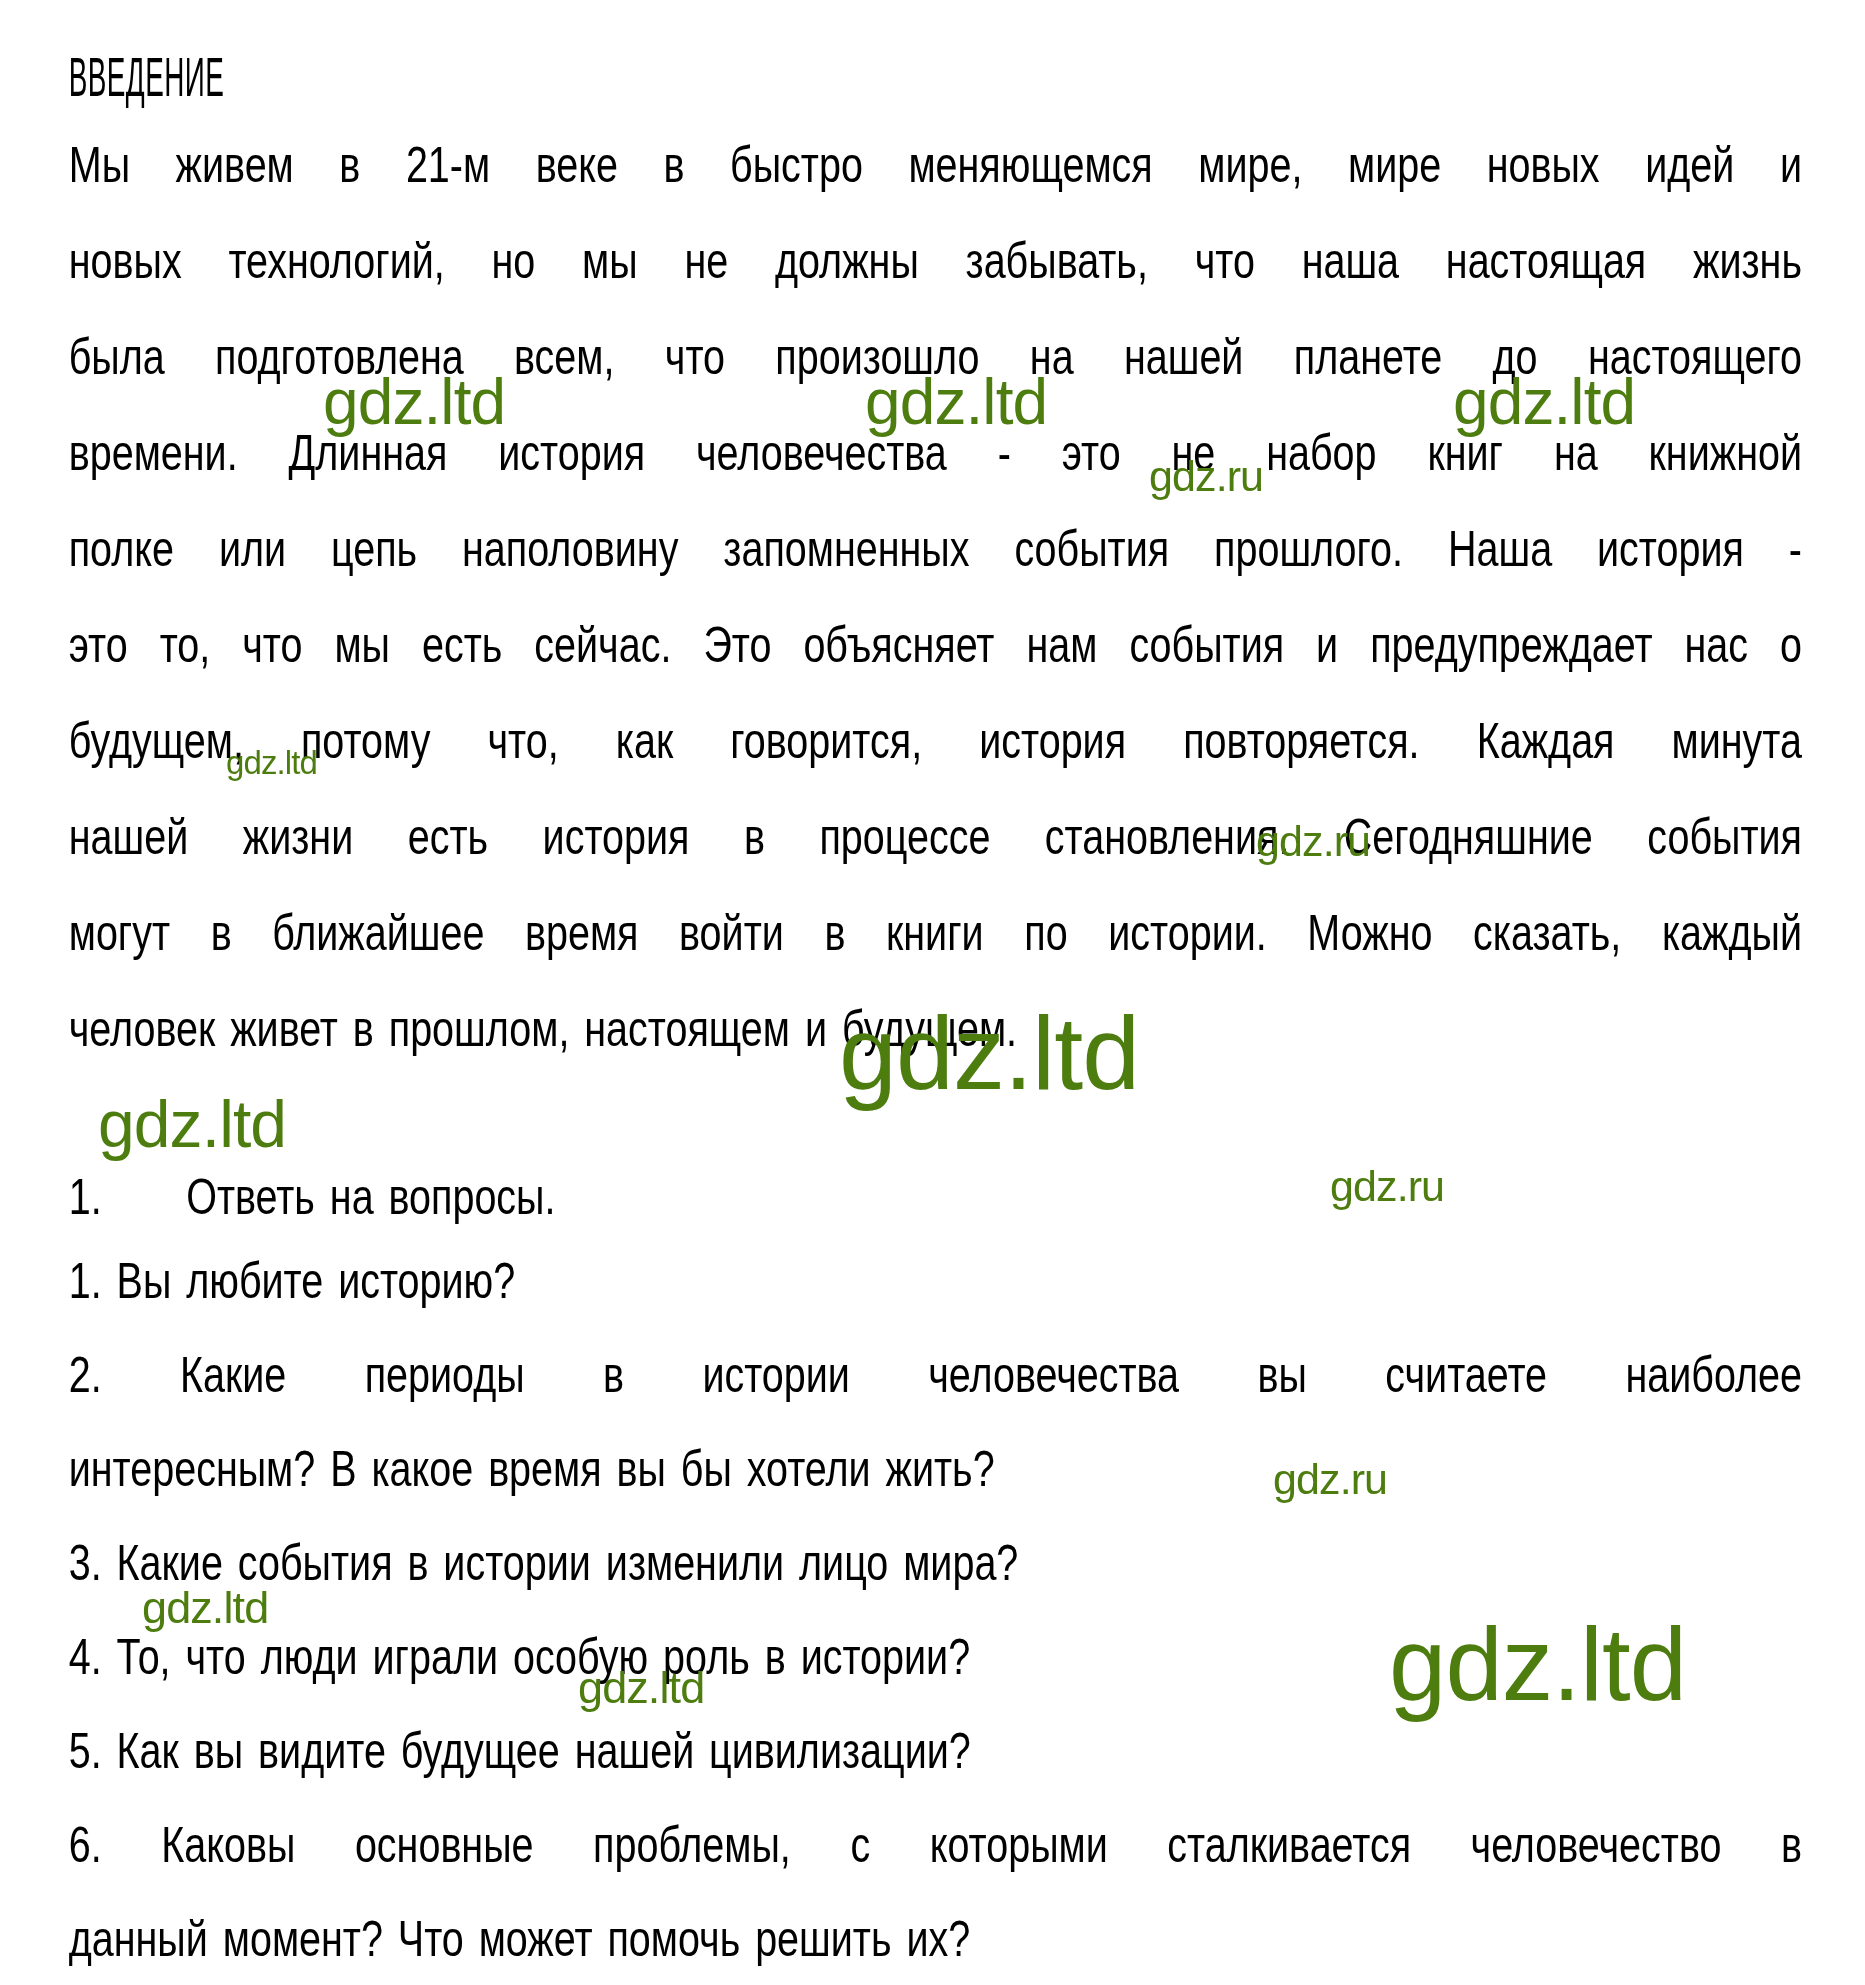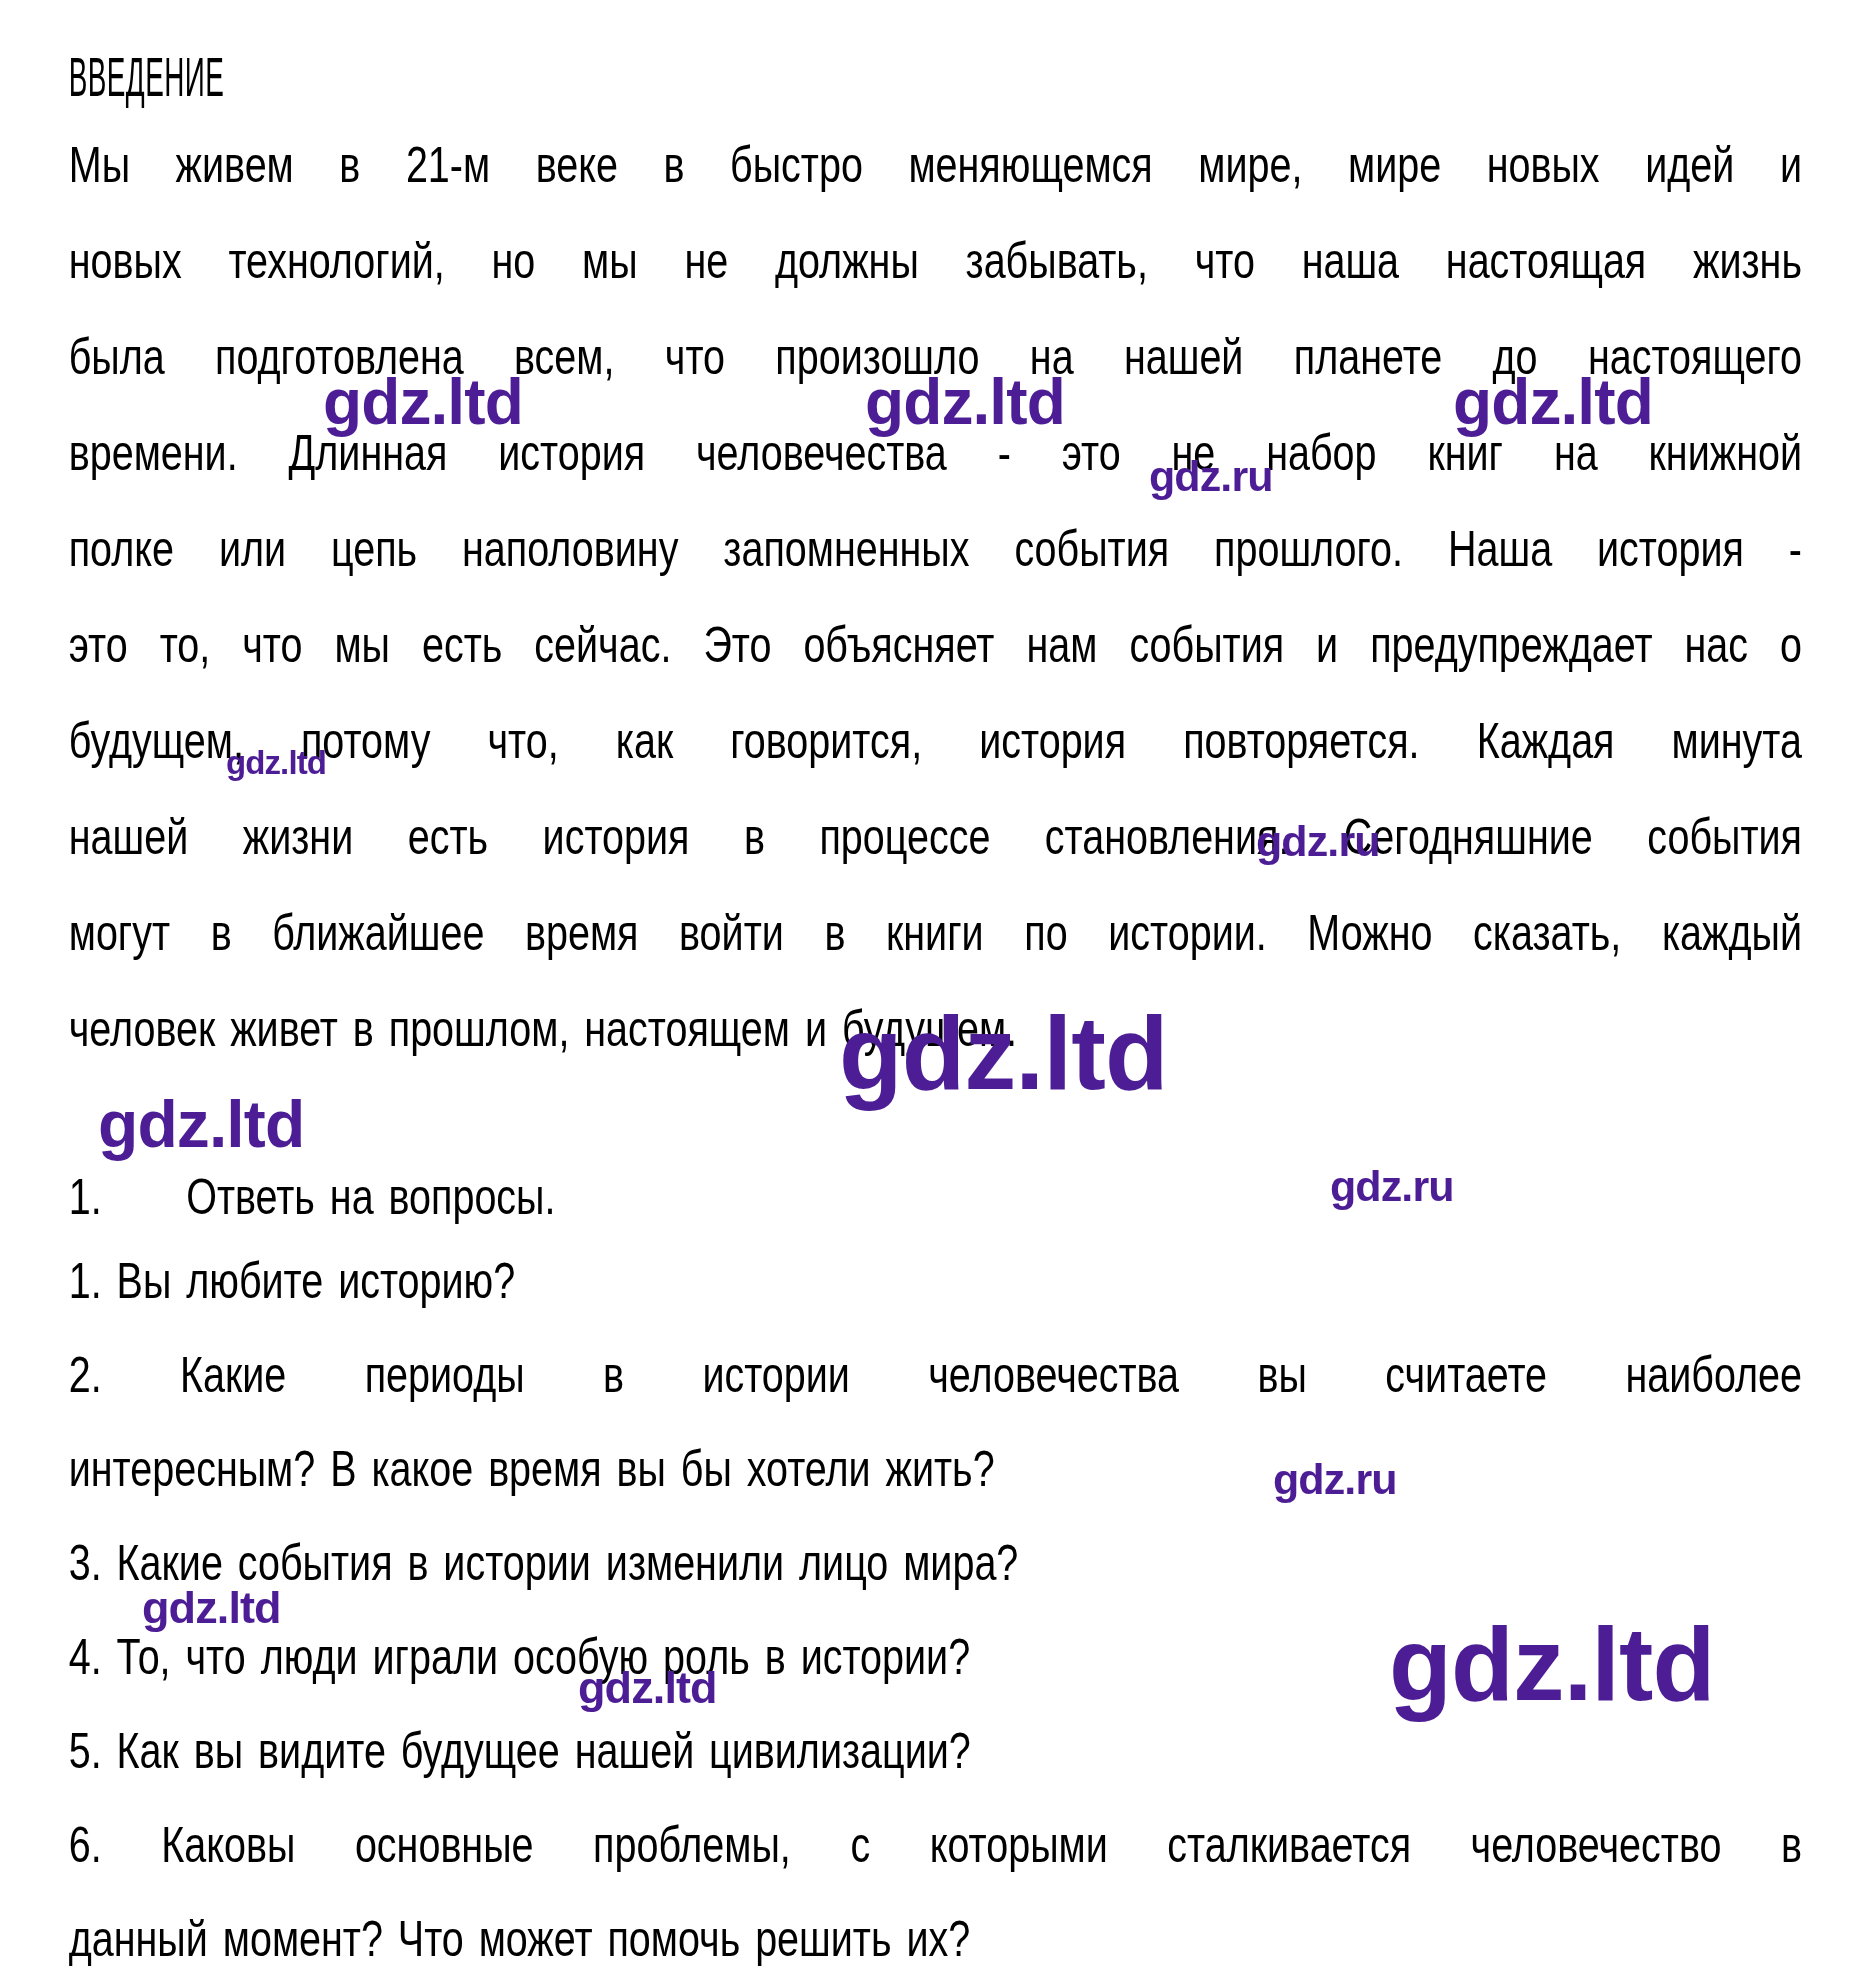--- a/index.html
+++ b/index.html
@@ -41,23 +41,23 @@
   }
   .para-block{top:117px;}
   .para-block .line{height:96px;}
   .task-block{top:1149px;}
   .task-gap{display:inline-block;width:107px;}
   .q-block{top:1234px;}
   .q-block .line{line-height:94px;height:94px;}
   
   .wm{
     position:absolute;
-    font-weight:700;
+    font-weight:400;
     line-height:1.0;
-    color:#4c1d95;
+    color:#4d7c0f;
     white-space:nowrap;
     letter-spacing:-0.9px;
   }
   .wmA{left:323px;top:370px;font-size:64px;}
   .wmB{left:865px;top:370px;font-size:64px;}
   .wmC{left:1453px;top:370px;font-size:64px;}
   .wmD{left:1149px;top:455px;font-size:43px;}
   .wmE{left:226px;top:746px;font-size:33px;}
   .wmF{left:1256px;top:820px;font-size:43px;}
   .wmG{left:839px;top:1001px;font-size:104px;}

